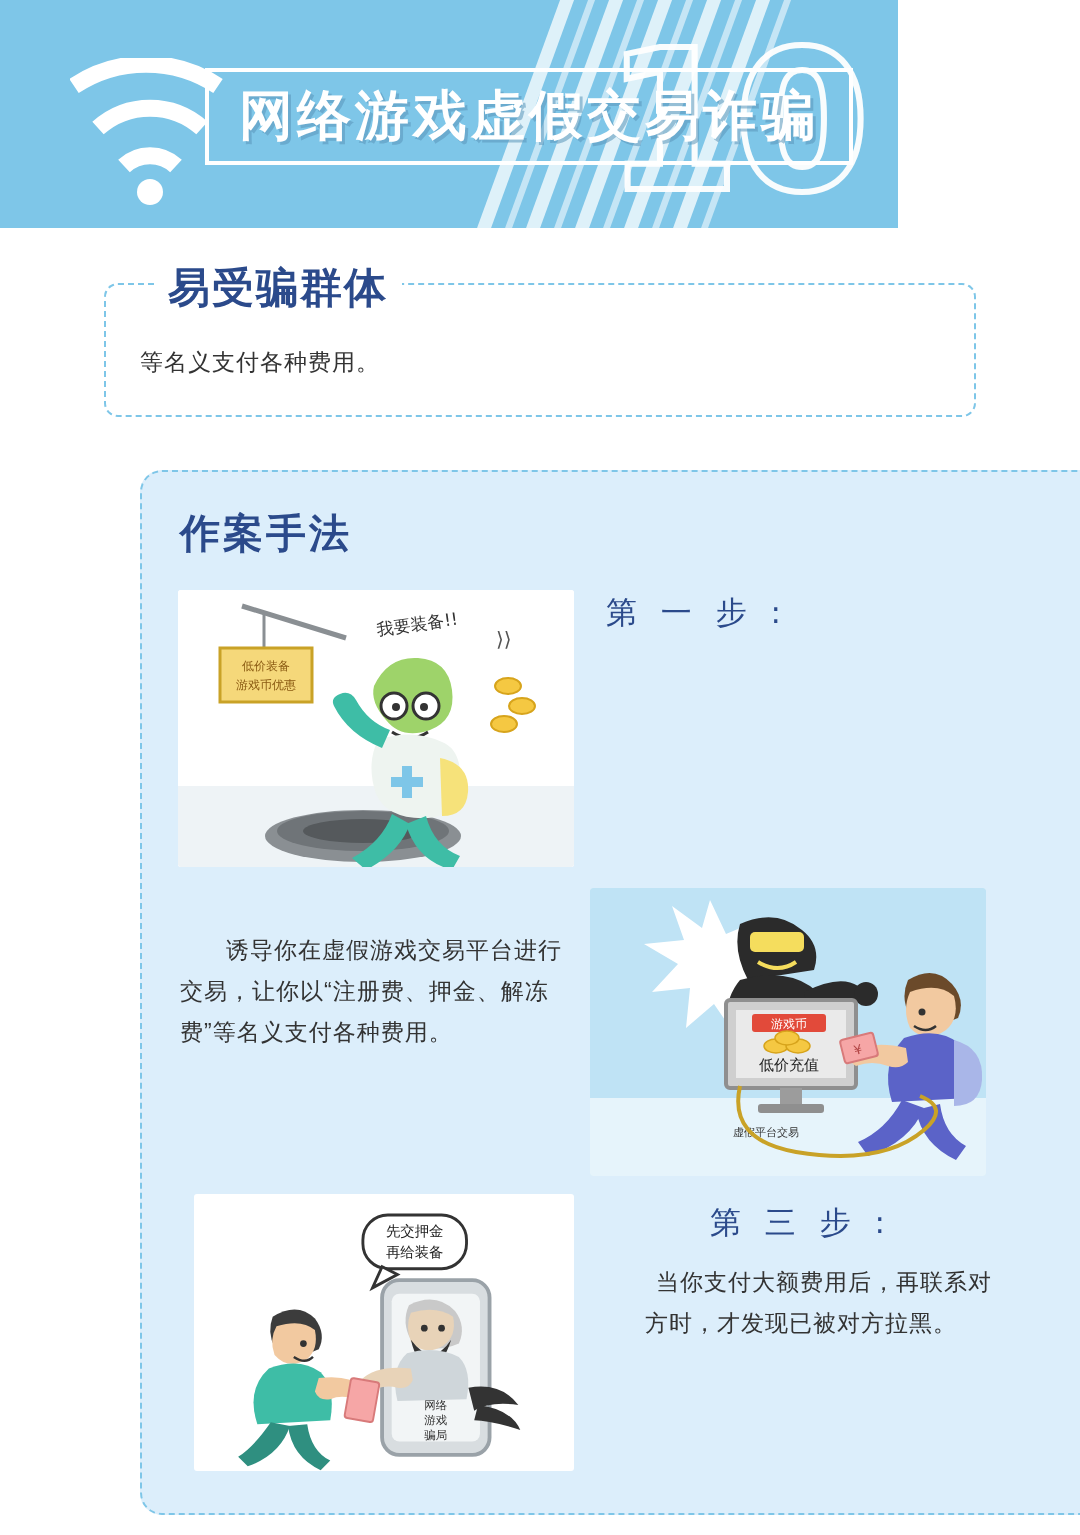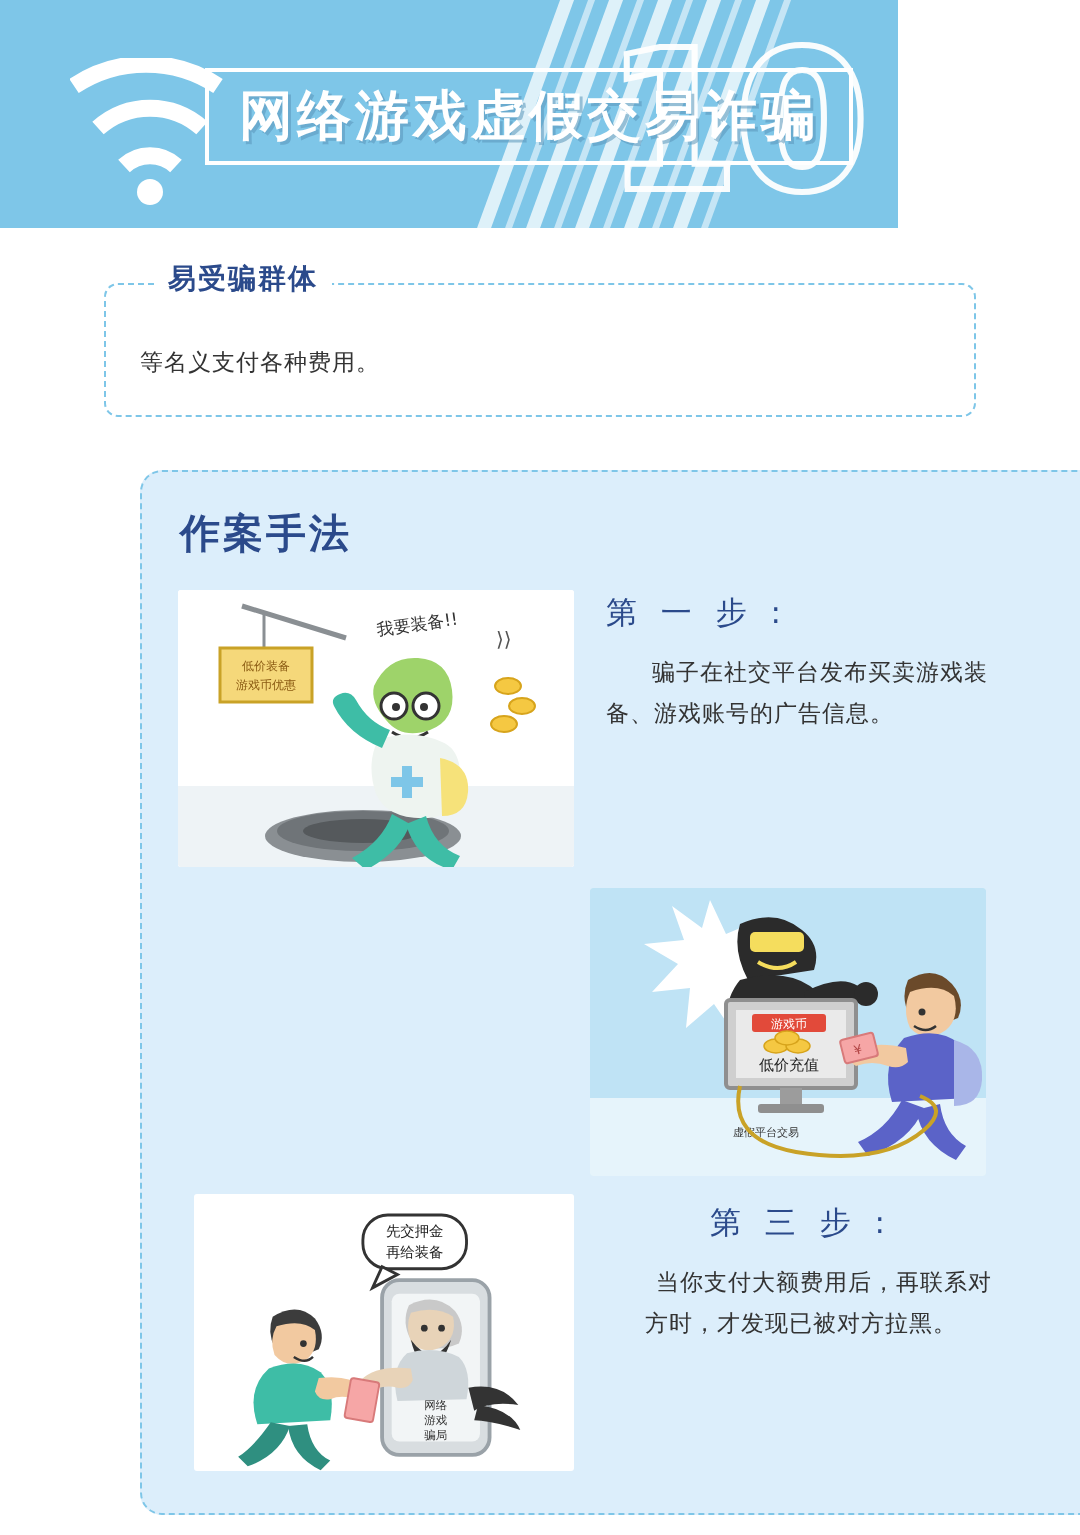--- a/index.html
+++ b/index.html
@@ -75,21 +75,21 @@
     left:104px; top:283px;
     width:872px; height:134px;
     border:2px dashed #7ec6e8;
     border-radius:14px;
   }
   .sec-victims .heading {
     position:absolute;
     left:48px; top:-25px;
     background:#ffffff;
     padding:0 14px;
-    font-size:28px;
+    font-size:42px;
     font-weight:bold;
     color:#2b4a8b;
     font-family:"DejaVu Sans", sans-serif;
     letter-spacing:2px;
   }
   .sec-victims .body {
     position:absolute;
     left:34px; top:62px;
     font-size:23px;
     color:#333333;
@@ -243,24 +243,24 @@
 
         <g fill="#7ec6e8">
           <rect x="224" y="176" width="10" height="32"></rect>
           <rect x="213" y="187" width="32" height="10"></rect>
         </g>
       </g>
     </svg>
   </div>
   <div class="row1-txt">
     <div class="step-title">第 一 步 :</div>
-    <div class="step-text">骗子在社交平台发布买卖游戏装备、游戏账号的广告信息。</div>
   </div>
 
   <div class="row2-txt">
+    <div class="step-text">诱导你在虚假游戏交易平台进行交易，让你以“注册费、押金、解冻费”等名义支付各种费用。</div>
   </div>
   <div class="row2-img">
     <svg class="illus" viewBox="0 0 396 288">
       <rect x="0" y="0" width="396" height="288" fill="#bfe3f5"></rect>
       <rect x="0" y="210" width="396" height="78" fill="#e6f4fb"></rect>
 
       <g fill="#ffffff">
         <polygon points="120,12 136,46 174,30 158,64 198,70 160,86 186,116 148,108 146,148 124,116 96,140 100,100 62,104 88,76 54,56 94,52 82,18 112,40"></polygon>
       </g>
 

